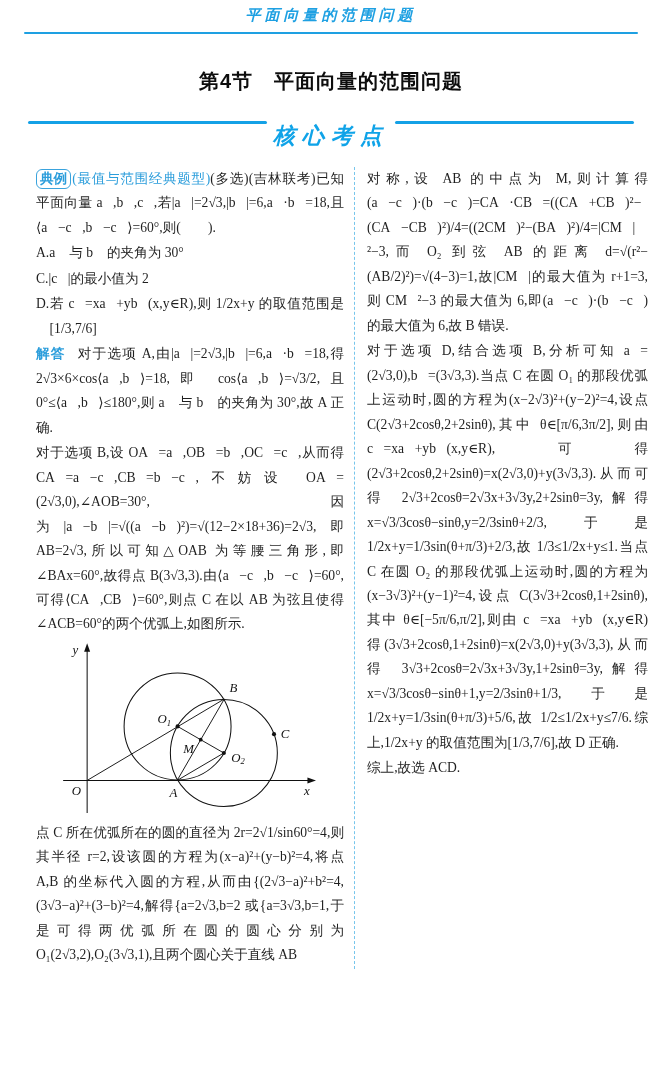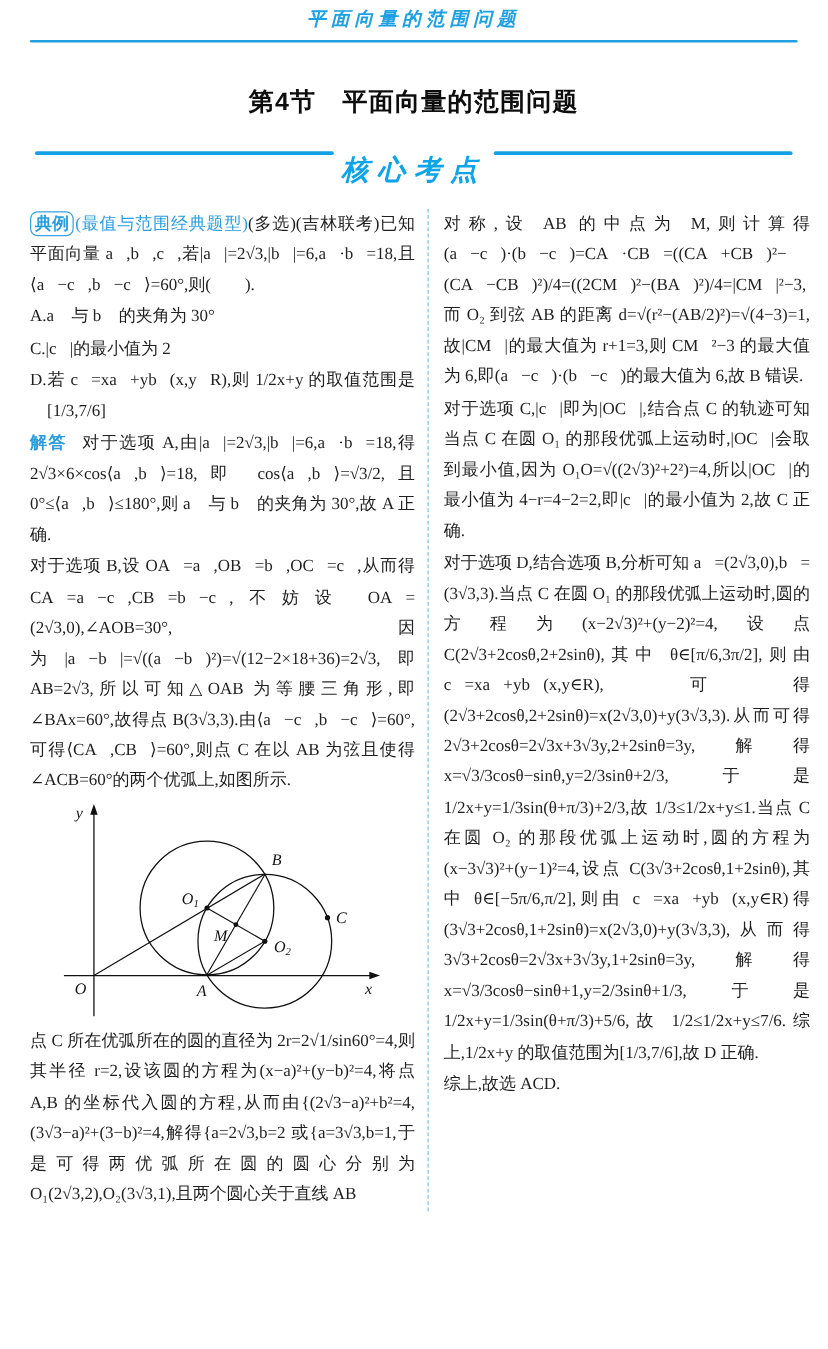--- a/index.html
+++ b/index.html
@@ -50,37 +50,37 @@
     font-style:italic;
     font-weight:bold;
     letter-spacing:7px;
     padding:0 6px;
     white-space:nowrap;
   }
 
   
   .columns{
     display:flex;
-    padding:4px 14px 0 24px;
+    padding:4px 14px 0 36px;
     box-sizing:border-box;
   }
   .col{
     font-size:13.6px;
     line-height:1.8;
     text-align:justify;
     text-justify:inter-character;
   }
   .col-left{width:308px;padding-right:10px;}
   .col-right{
     flex:1;
     border-left:1px dashed #77c6ec;
     padding-left:12px;
   }
   .col p{margin:0 0 1px 0;}
-  .option{padding-left:1em;text-indent:-1em;font-family:Liberation Serif, serif;}
+  .option{padding-left:1em;text-indent:-1em;}
 
   .badge{
     display:inline-block;
     border:1.5px solid #3aa3dd;
     border-radius:6px;
     color:#2b9ddb;
     font-weight:bold;
     padding:0 3px;
     line-height:1.35;
     margin-right:1px;
@@ -161,19 +161,18 @@
           <text x="112" y="98"><tspan>O</tspan><tspan class="sub" dy="3">1</tspan></text>
           <text x="198" y="143"><tspan>O</tspan><tspan class="sub" dy="3">2</tspan></text>
         </svg>
       </div>
 
       <p>点 C 所在优弧所在的圆的直径为 2r=2√1/sin60°=4,则其半径 r=2,设该圆的方程为(x−a)²+(y−b)²=4,将点 A,B 的坐标代入圆的方程,从而由{(2√3−a)²+b²=4,(3√3−a)²+(3−b)²=4,解得{a=2√3,b=2 或{a=3√3,b=1,于是可得两优弧所在圆的圆心分别为 O₁(2√3,2),O₂(3√3,1),且两个圆心关于直线 AB</p>
     </div>
 
     <div class="col col-right">
       <p>对称,设 AB 的中点为 M,则计算得(a⃗−c⃗)·(b⃗−c⃗)=CA⃗·CB⃗=((CA⃗+CB⃗)²−(CA⃗−CB⃗)²)/4=((2CM⃗)²−(BA⃗)²)/4=|CM⃗|²−3,而 O₂ 到弦 AB 的距离 d=√(r²−(AB/2)²)=√(4−3)=1,故|CM⃗|的最大值为 r+1=3,则 CM⃗²−3 的最大值为 6,即(a⃗−c⃗)·(b⃗−c⃗)的最大值为 6,故 B 错误.</p>
-      <p>对于选项 C,|c⃗|即为|OC⃗|,结合点 C 的轨迹可知当点 C 在圆 O₁ 的那段优弧上运动时,|OC⃗|会取到最小值,因为 O₁O=√((2√3)²+2²)=4,所以|OC⃗|的最小值为 4−r=4−2=2,即|c⃗|的最小值为 2,故 C 正确.</p>
       <p>对于选项 D,结合选项 B,分析可知 a⃗=(2√3,0),b⃗=(3√3,3).当点 C 在圆 O₁ 的那段优弧上运动时,圆的方程为(x−2√3)²+(y−2)²=4,设点 C(2√3+2cosθ,2+2sinθ),其中 θ∈[π/6,3π/2],则由 c⃗=xa⃗+yb⃗(x,y∈R),可得(2√3+2cosθ,2+2sinθ)=x(2√3,0)+y(3√3,3).从而可得 2√3+2cosθ=2√3x+3√3y,2+2sinθ=3y,解得 x=√3/3cosθ−sinθ,y=2/3sinθ+2/3,于是 1/2x+y=1/3sin(θ+π/3)+2/3,故 1/3≤1/2x+y≤1.当点 C 在圆 O₂ 的那段优弧上运动时,圆的方程为(x−3√3)²+(y−1)²=4,设点 C(3√3+2cosθ,1+2sinθ),其中 θ∈[−5π/6,π/2],则由 c⃗=xa⃗+yb⃗(x,y∈R)得(3√3+2cosθ,1+2sinθ)=x(2√3,0)+y(3√3,3),从而得 3√3+2cosθ=2√3x+3√3y,1+2sinθ=3y,解得 x=√3/3cosθ−sinθ+1,y=2/3sinθ+1/3,于是 1/2x+y=1/3sin(θ+π/3)+5/6,故 1/2≤1/2x+y≤7/6.综上,1/2x+y 的取值范围为[1/3,7/6],故 D 正确.</p>
       <p>综上,故选 ACD.</p>
     </div>
 
   </div>
 </div>
 
 </body></html>

